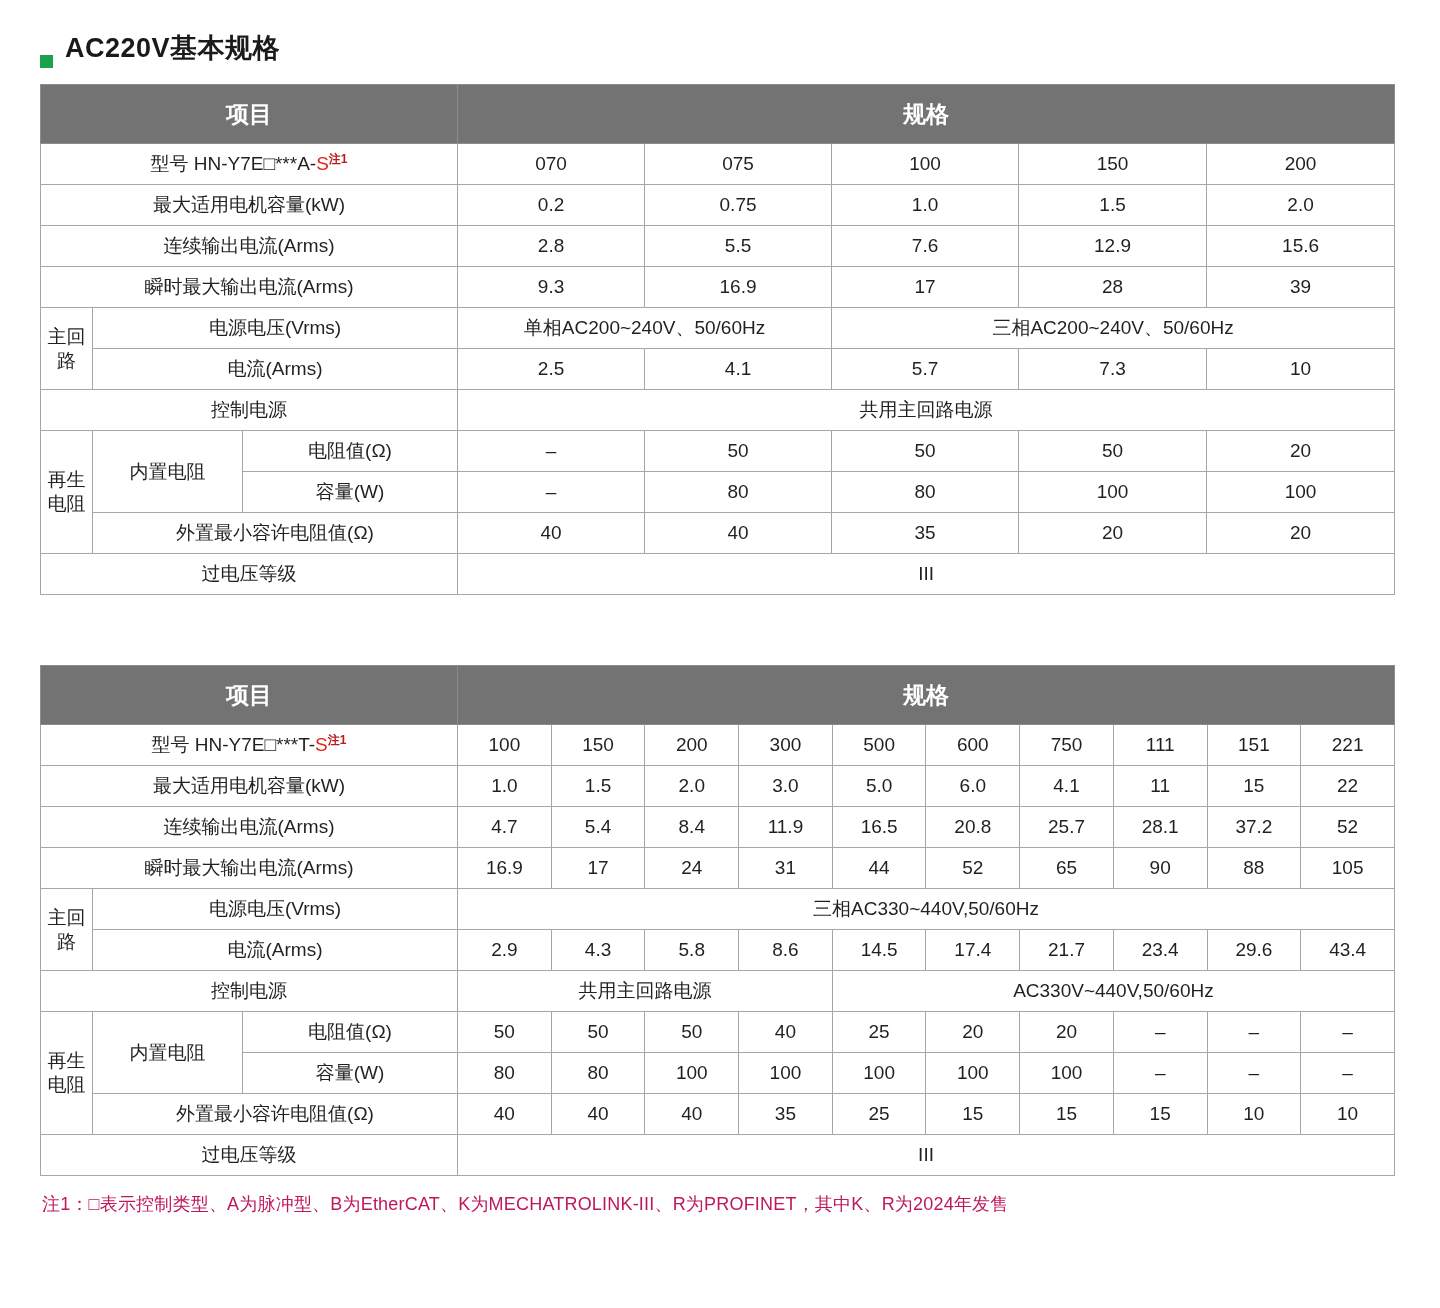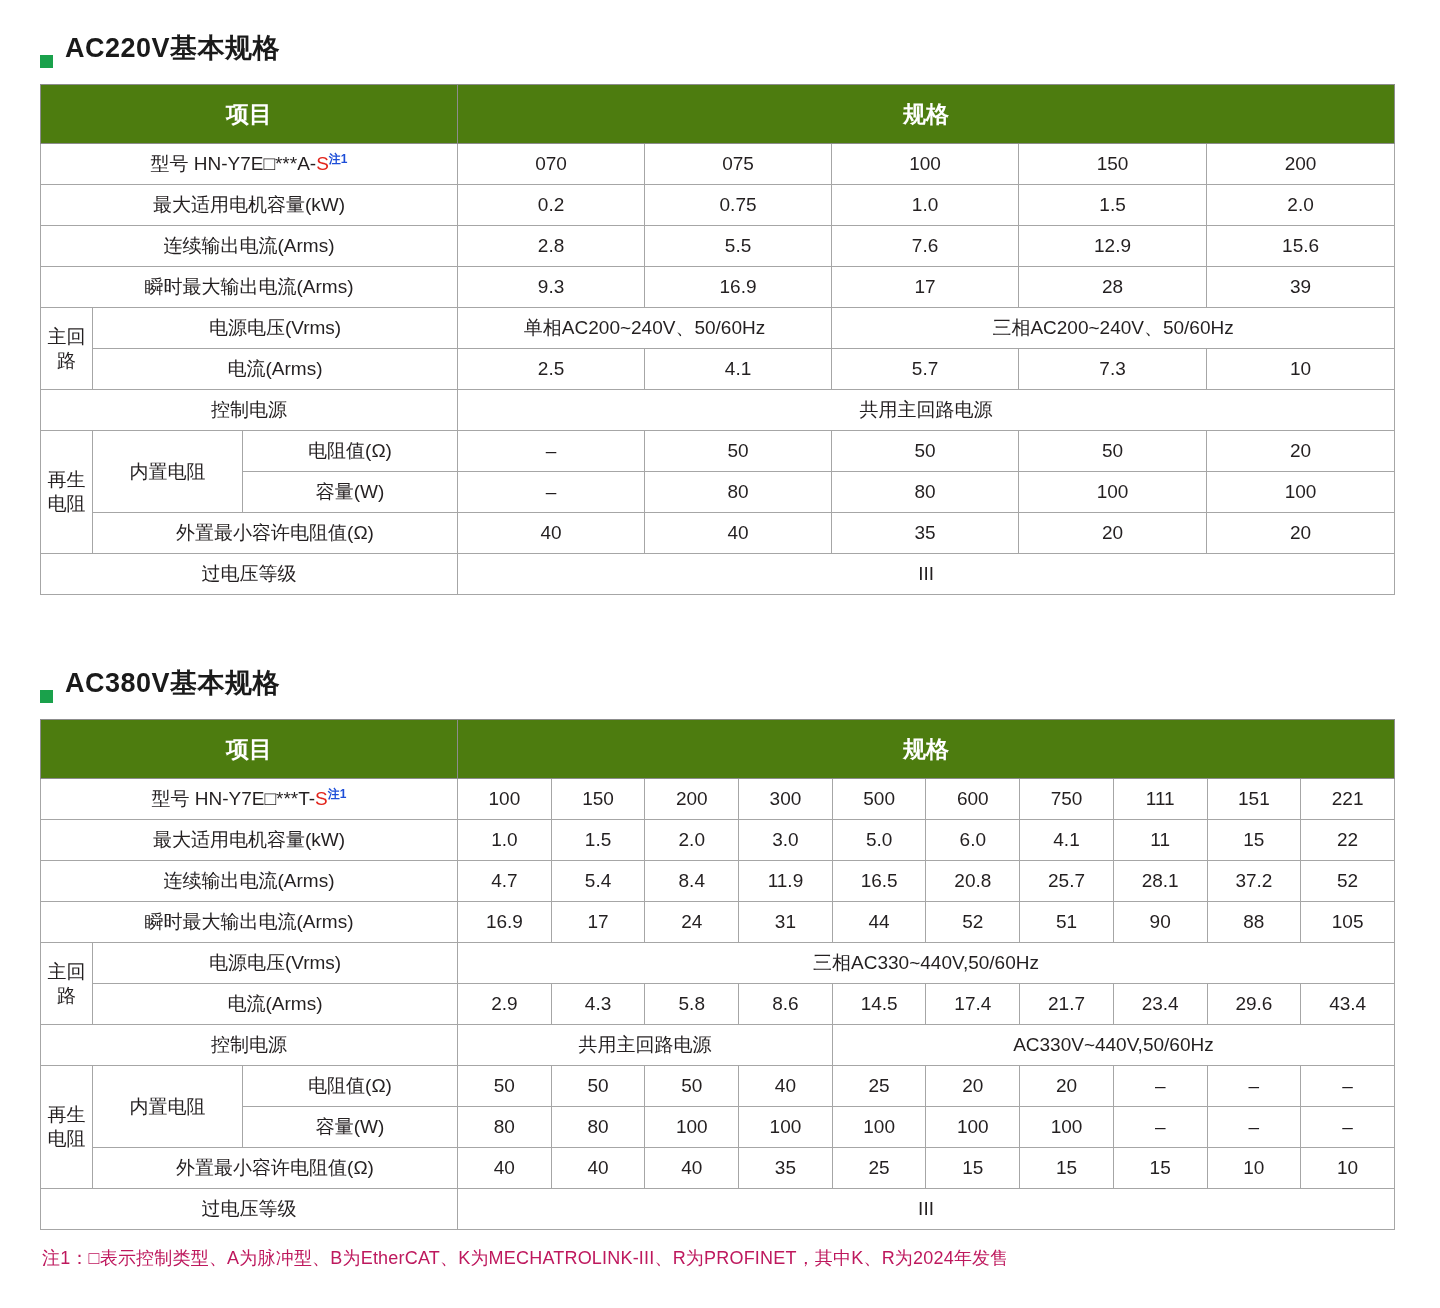--- a/index.html
+++ b/index.html
@@ -53,34 +53,34 @@
     text-align: center;
     vertical-align: middle;
     font-size: 19px;
     font-weight: normal;
     color: #231f20;
     padding: 0;
     height: 40px;
     line-height: 1.25;
   }
   table.spec thead th {
-    background: #4d7c0f;
+    background: #737373;
     color: #ffffff;
     font-size: 23px;
     font-weight: bold;
     height: 58px;
     border-color: #8c8c8c;
   }
   .rowlabel {
     font-size: 19px;
   }
   .sup-note {
     font-size: 12px;
     font-weight: bold;
-    color: #1d4ed8;
+    color: #b91c1c;
     vertical-align: super;
   }
   .red-s {
     color: #e2231a;
   }
   .dash {
     letter-spacing: 0;
   }
   
   .block-gap {
@@ -211,24 +211,20 @@
 
       <tr>
         <td colspan="3">过电压等级</td>
         <td colspan="5">III</td>
       </tr>
     </tbody>
   </table>
 
   <div class="block-gap"></div>
 
-  <div class="section-heading">
-    <span class="heading-bullet"></span>
-    <span class="heading-text">AC380V基本规格</span>
-  </div>
 
   <table class="spec">
     <colgroup>
       <col style="width:52px">
       <col style="width:150px">
       <col style="width:215px">
       <col style="width:93.7px">
       <col style="width:93.7px">
       <col style="width:93.7px">
       <col style="width:93.7px">
@@ -291,21 +287,21 @@
       </tr>
 
       <tr>
         <td colspan="3" class="rowlabel">瞬时最大输出电流(Arms)</td>
         <td>16.9</td>
         <td>17</td>
         <td>24</td>
         <td>31</td>
         <td>44</td>
         <td>52</td>
-        <td>51</td>
+        <td>65</td>
         <td>90</td>
         <td>88</td>
         <td>105</td>
       </tr>
 
       <tr>
         <td rowspan="2" class="side-label">主回路</td>
         <td colspan="2">电源电压(Vrms)</td>
         <td colspan="10">三相AC330~440V,50/60Hz</td>
       </tr>

